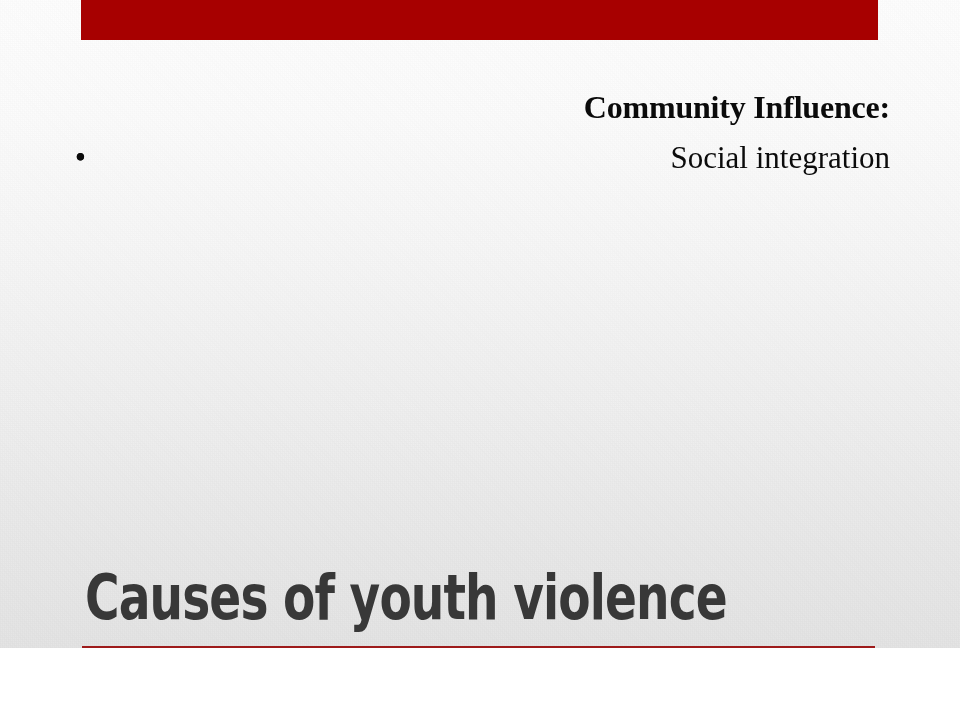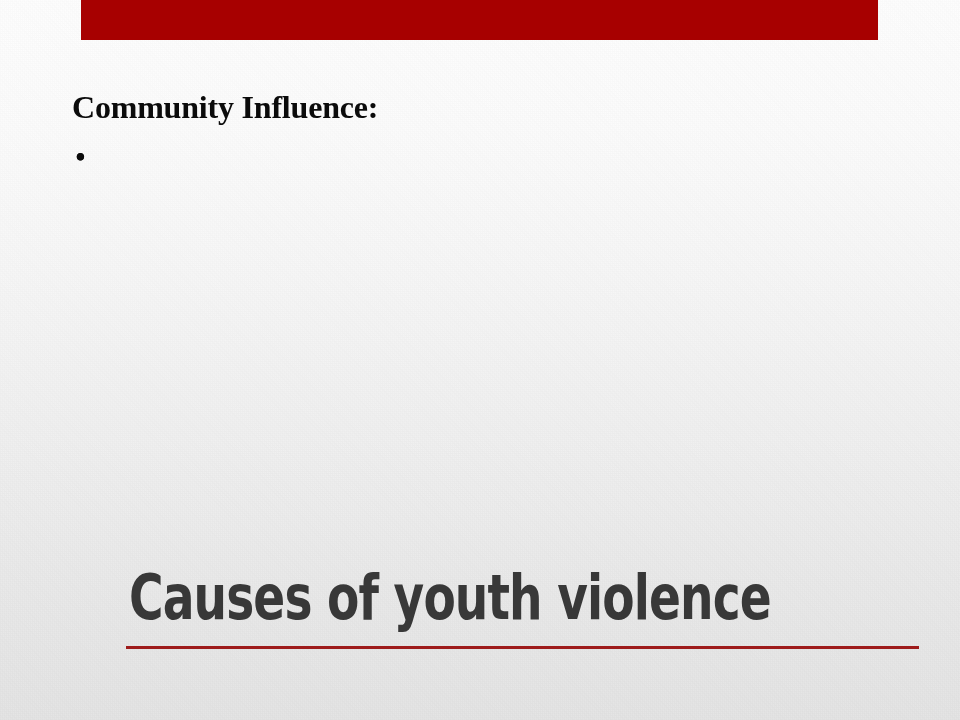--- a/index.html
+++ b/index.html
@@ -4,32 +4,33 @@
 <style>
   html, body {
     margin: 0;
     padding: 0;
     background: #ffffff;
   }
 
   #slide {
     position: relative;
     width: 960px;
-    height: 720px;
+    height: 648px;
     overflow: hidden;
     background-color: #ececec;
     background-image:
       linear-gradient(to bottom,
         #fdfdfd 0%,
         #fbfbfb 18%,
         #f6f6f6 38%,
         #f0f0f0 58%,
         #e9e9e9 78%,
         #e3e3e3 100%);
     font-family: "Liberation Serif", "DejaVu Serif", serif;
+    text-align: right;
   }
 
   
   #slide::after {
     content: "";
     position: absolute;
     inset: 0;
     pointer-events: none;
     opacity: 0.5;
     background-image:
@@ -102,21 +103,20 @@
     color: #0b0b0b;
   }
 
   
   #title-block {
     position: absolute;
     left: 82px;
     top: 560px;
     width: 795px;
     z-index: 4;
-    margin-left: 44px;
   }
 
   #slide-title {
     margin: 0;
     padding: 0 0 0 4px;
     font-family: "DejaVu Sans", "Liberation Sans", sans-serif;
     font-weight: bold;
     font-size: 62px;
     line-height: 76px;
     color: #383838;
@@ -145,20 +145,21 @@
   <div id="body-block">
 
     <p id="content-heading">Community Influence:</p>
 
     <ul id="bullet-list">
       <li>
         <span class="bullet-glyph">•</span>
       </li>
       <li>
         <span class="bullet-glyph">•</span>
+        <span>Social integration</span>
       </li>
     </ul>
 
   </div>
 
   <div id="title-block">
     <h1 id="slide-title">Causes of youth violence</h1>
     <div id="title-rule"></div>
   </div>
 

